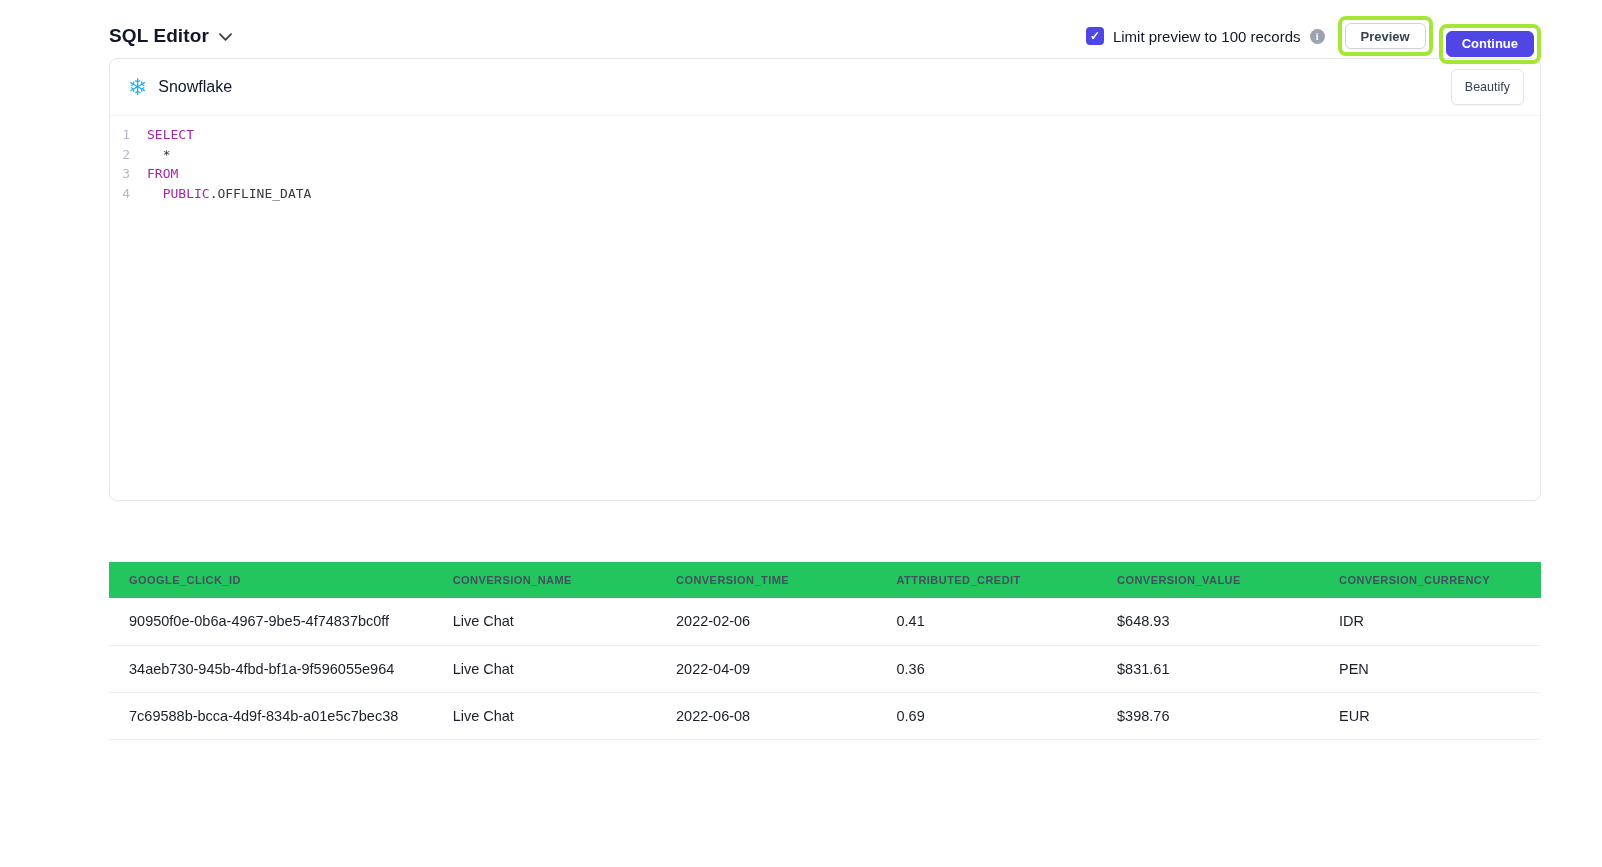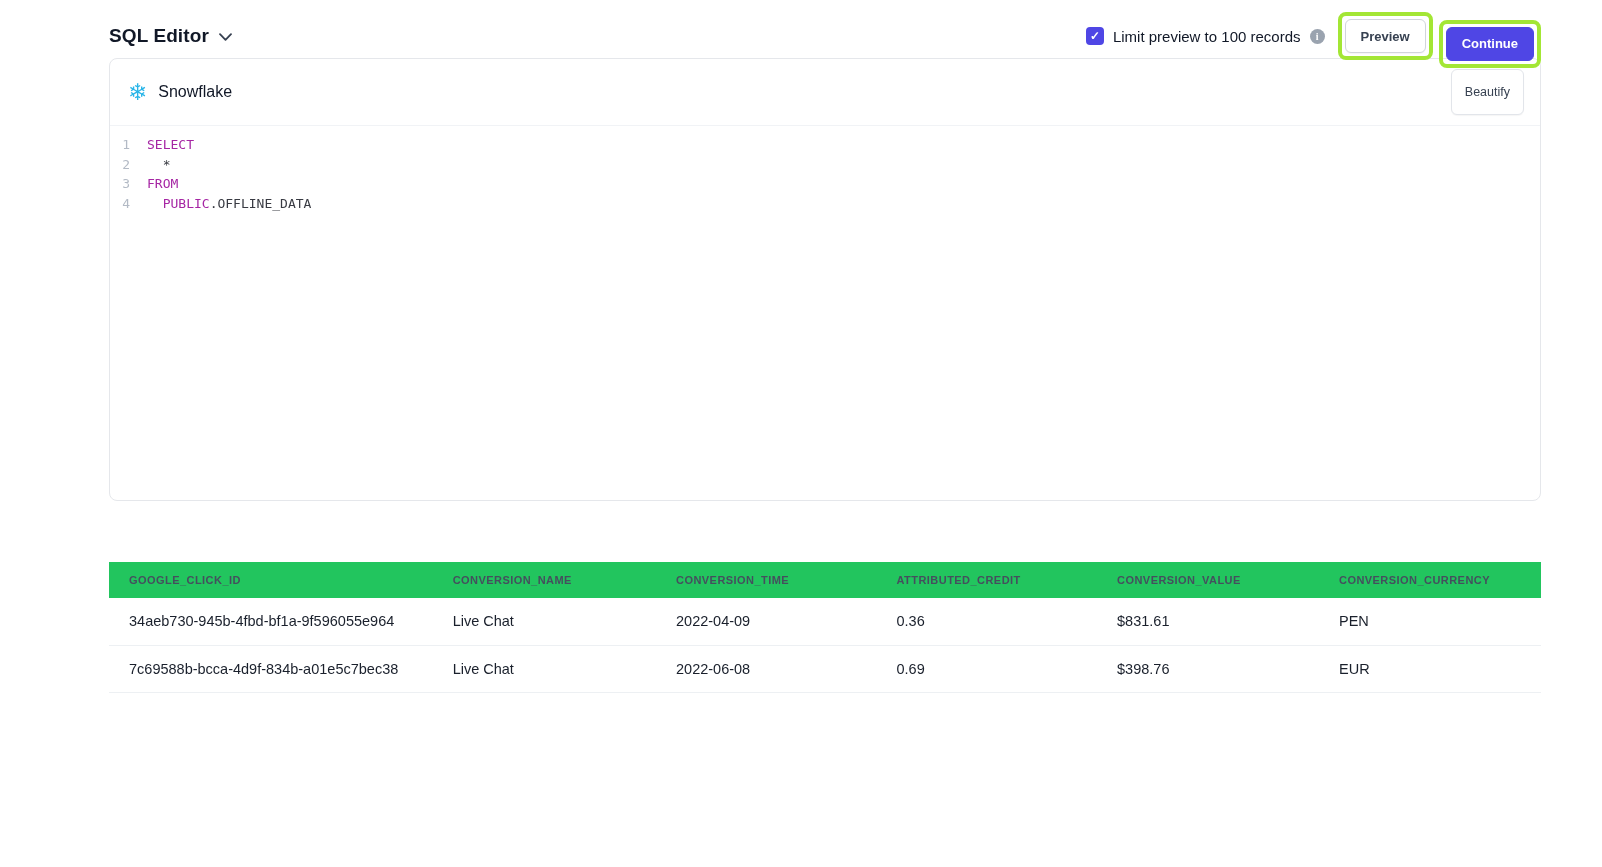--- a/index.html
+++ b/index.html
@@ -35,21 +35,21 @@
     display: inline-flex; align-items: center; justify-content: center;
     font-size: 10px; font-weight: 700; font-family: "Liberation Serif", serif;
   }
   .hl-box {
     border: 4px solid #a3e635; border-radius: 8px;
     padding: 3px; display: flex; align-items: center;
   }
   .hl-box.preview { margin-left: 13px; }
   .hl-box.continue { margin-left: 6px; margin-top: 15px; }
   .btn {
-    height: 34px; padding: 0 15px; border-radius: 6px;
+    height: 26px; padding: 0 15px; border-radius: 6px;
     font-size: 13px; font-weight: 600; cursor: pointer;
     font-family: "Liberation Sans", sans-serif;
   }
   .btn-secondary {
     background: #ffffff; color: #374151; border: 1px solid #d1d5db;
     box-shadow: 0 1px 1px rgba(0,0,0,.04);
   }
   .btn-primary {
     background: #4f46e5; color: #ffffff; border: 1px solid #4f46e5;
   }
@@ -62,21 +62,21 @@
   }
   .editor-header {
     display: flex; align-items: center; justify-content: space-between;
     padding: 10px 16px 10px 18px; min-height: 50px;
     border-bottom: 1px solid #f1f3f6;
   }
   .source { display: flex; align-items: center; gap: 11px; }
   .snowflake-icon { color: #29b5e8; font-size: 23px; line-height: 1; }
   .source-name { font-size: 16px; font-weight: 500; color: #111827; }
   .btn-beautify {
-    height: 46px; padding: 0 13px; border-radius: 6px;
+    height: 36px; padding: 0 13px; border-radius: 6px;
     background: #fff; border: 1px solid #e2e5ea; color: #374151;
     font-size: 12.5px; font-weight: 500; cursor: pointer;
     box-shadow: 0 1px 1px rgba(0,0,0,.04);
     font-family: "Liberation Sans", sans-serif;
   }
   .code-area {
     flex: 1; padding: 9px 0; cursor: text;
     font-family: "DejaVu Sans Mono", monospace;
     font-size: 13px; line-height: 19.5px;
   }
@@ -188,20 +188,28 @@
         <th>GOOGLE_CLICK_ID</th>
         <th>CONVERSION_NAME</th>
         <th>CONVERSION_TIME</th>
         <th>ATTRIBUTED_CREDIT</th>
         <th>CONVERSION_VALUE</th>
         <th>CONVERSION_CURRENCY</th>
       </tr>
     </thead>
     <tbody>
       <tr>
+        <td>90950f0e-0b6a-4967-9be5-4f74837bc0ff</td>
+        <td>Live Chat</td>
+        <td>2022-02-06</td>
+        <td>0.41</td>
+        <td>$648.93</td>
+        <td>IDR</td>
+      </tr>
+      <tr>
         <td>34aeb730-945b-4fbd-bf1a-9f596055e964</td>
         <td>Live Chat</td>
         <td>2022-04-09</td>
         <td>0.36</td>
         <td>$831.61</td>
         <td>PEN</td>
       </tr>
       <tr>
         <td>7c69588b-bcca-4d9f-834b-a01e5c7bec38</td>
         <td>Live Chat</td>

